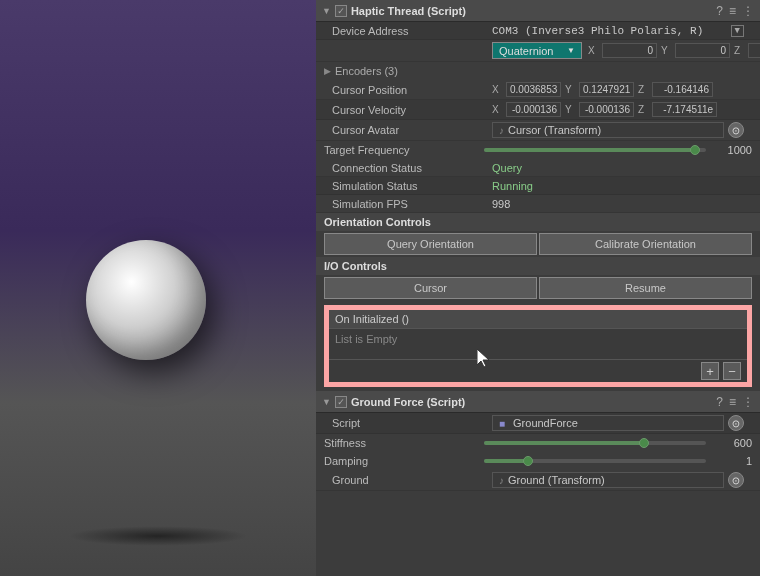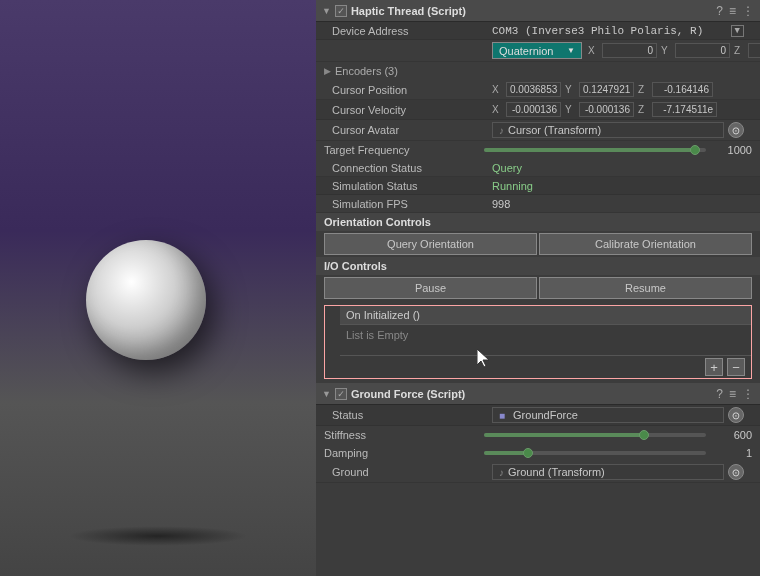--- a/index.html
+++ b/index.html
@@ -288,24 +288,23 @@
     }
 
     .encoders-arrow {
       color: #888;
       margin-right: 4px;
       font-size: 9px;
     }
 
     
     .event-section {
-      border: 1px solid #fca5a5;
+      border: 5px solid #fca5a5;
       margin: 4px 8px;
       background: #3a3a3a;
-      padding-left: 15px;
     }
 
     .event-header {
       padding: 3px 6px;
       background: #4a4a4a;
       font-size: 11px;
       color: #ccc;
       border-bottom: 1px solid #555;
     }
 
@@ -461,21 +460,21 @@
   <div class="section-header">Orientation Controls</div>
 
   <div class="btn-row">
     <button class="unity-btn">Query Orientation</button>
     <button class="unity-btn">Calibrate Orientation</button>
   </div>
 
   <div class="section-header">I/O Controls</div>
 
   <div class="btn-row">
-    <button class="unity-btn">Pause</button>
+    <button class="unity-btn">Cursor</button>
     <button class="unity-btn">Resume</button>
   </div>
 
   <div class="event-section">
     <div class="event-header">On Initialized ()</div>
     <div class="event-body">
       <span>List is Empty</span>
     </div>
     <div class="event-footer">
       <div class="small-btn">+</div>
@@ -490,21 +489,21 @@
     </span>
     <span class="component-title">Ground Force (Script)</span>
     <div class="header-icons">
       <span>?</span>
       <span>≡</span>
       <span>⋮</span>
     </div>
   </div>
 
   <div class="prop-row">
-    <span class="prop-label">Status</span>
+    <span class="prop-label">Script</span>
     <div class="transform-value">
       <span class="script-icon">■</span>
       <span>GroundForce</span>
     </div>
     <span class="circle-btn" style="margin-left:4px;">⊙</span>
   </div>
 
   <div class="slider-row">
     <span class="prop-label">Stiffness</span>
     <div class="slider-track">

